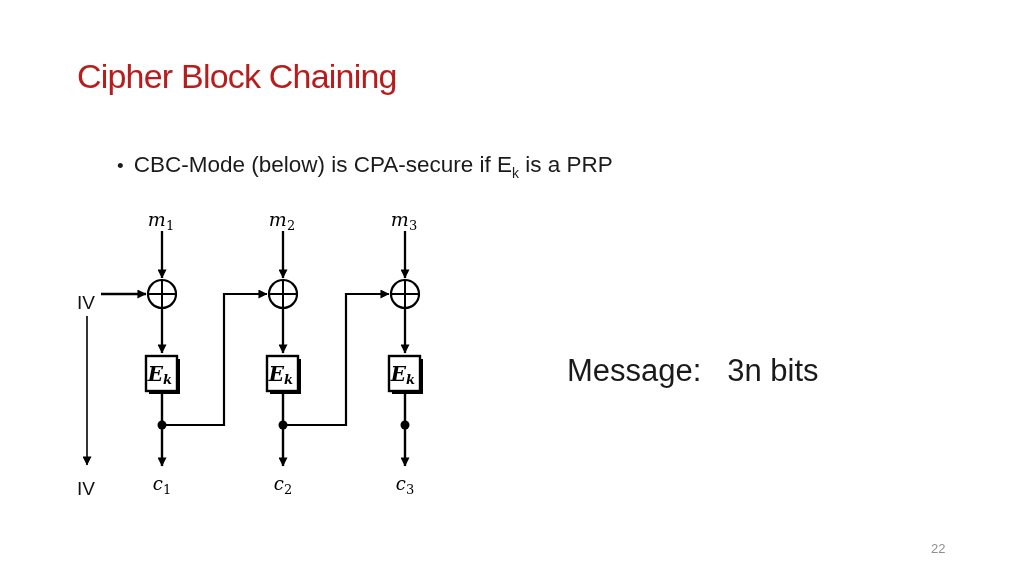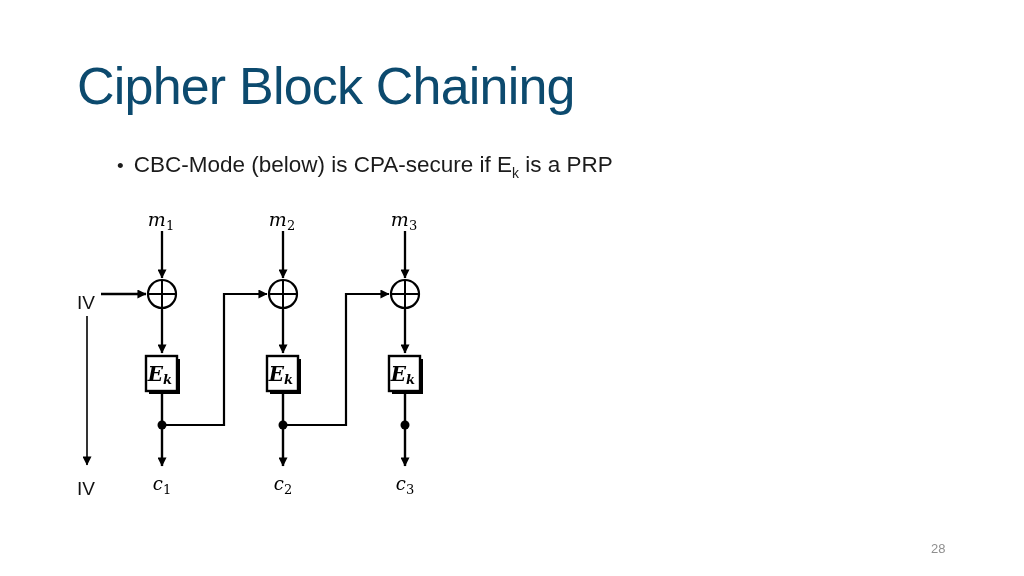--- a/index.html
+++ b/index.html
@@ -3,22 +3,22 @@
 <meta charset="utf-8">
 <style>
   * { margin: 0; padding: 0; box-sizing: border-box; }
   html, body { width: 1024px; height: 576px; background: #ffffff; overflow: hidden; }
   body { font-family: "Liberation Sans", sans-serif; position: relative; color: #1c1c1c; }
 
   .slide { position: absolute; inset: 0; background: #ffffff; }
 
   .title {
     position: absolute; left: 77px; top: 58px;
-    font-size: 52px; font-weight: 400; letter-spacing: -0.8px;
-    color: #0c4a6e; line-height: 1.1; white-space: nowrap;
+    font-size: 34px; font-weight: 400; letter-spacing: -0.8px;
+    color: #b91c1c; line-height: 1.1; white-space: nowrap;
   }
 
   .bullet-line {
     position: absolute; left: 117px; top: 152px;
     display: flex; align-items: baseline;
     font-size: 22.5px; color: #1b1b1b; white-space: nowrap;
   }
   .bullet-marker { font-size: 19px; margin-right: 10px; }
   .bullet-text sub { font-size: 62%; line-height: 0; }
 
@@ -104,18 +104,19 @@
       <rect x="392" y="359" width="31" height="35" fill="#000"></rect>
       <rect x="389" y="356" width="31" height="35" fill="#fff" stroke="#000" stroke-width="2.4"></rect>
       <text x="403" y="381" text-anchor="middle" font-family="DejaVu Serif, serif" font-style="italic" font-weight="bold" font-size="20" fill="#000"><tspan>E</tspan><tspan font-size="13" dy="3">k</tspan></text>
       <line x1="405" y1="391" x2="405" y2="466" stroke="#000" stroke-width="2.4" marker-end="url(#arrow)"></line>
       <circle cx="405" cy="425" r="4.5" fill="#000"></circle>
       <text x="405" y="490" text-anchor="middle" font-family="DejaVu Serif, serif" font-style="italic" font-size="18" fill="#000"><tspan>c</tspan><tspan font-size="13" dy="4" font-style="normal">3</tspan></text>
     </g>
   </svg>
 
   <div class="annotation">
+    <div>Message:   3n bits</div>
     
   </div>
 
-  <div class="page-number">28</div>
+  <div class="page-number">22</div>
 
 </div>
 
 </body></html>

